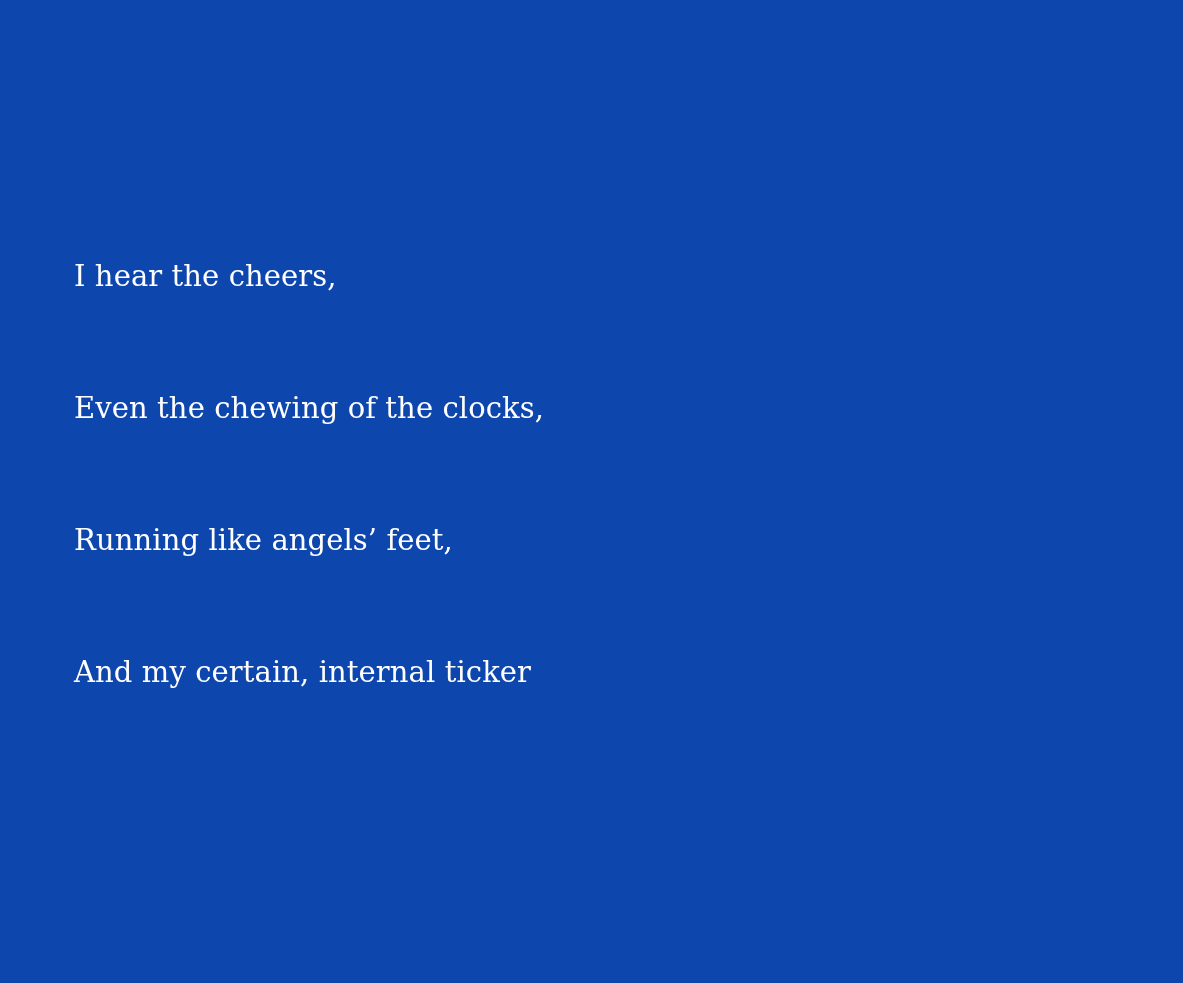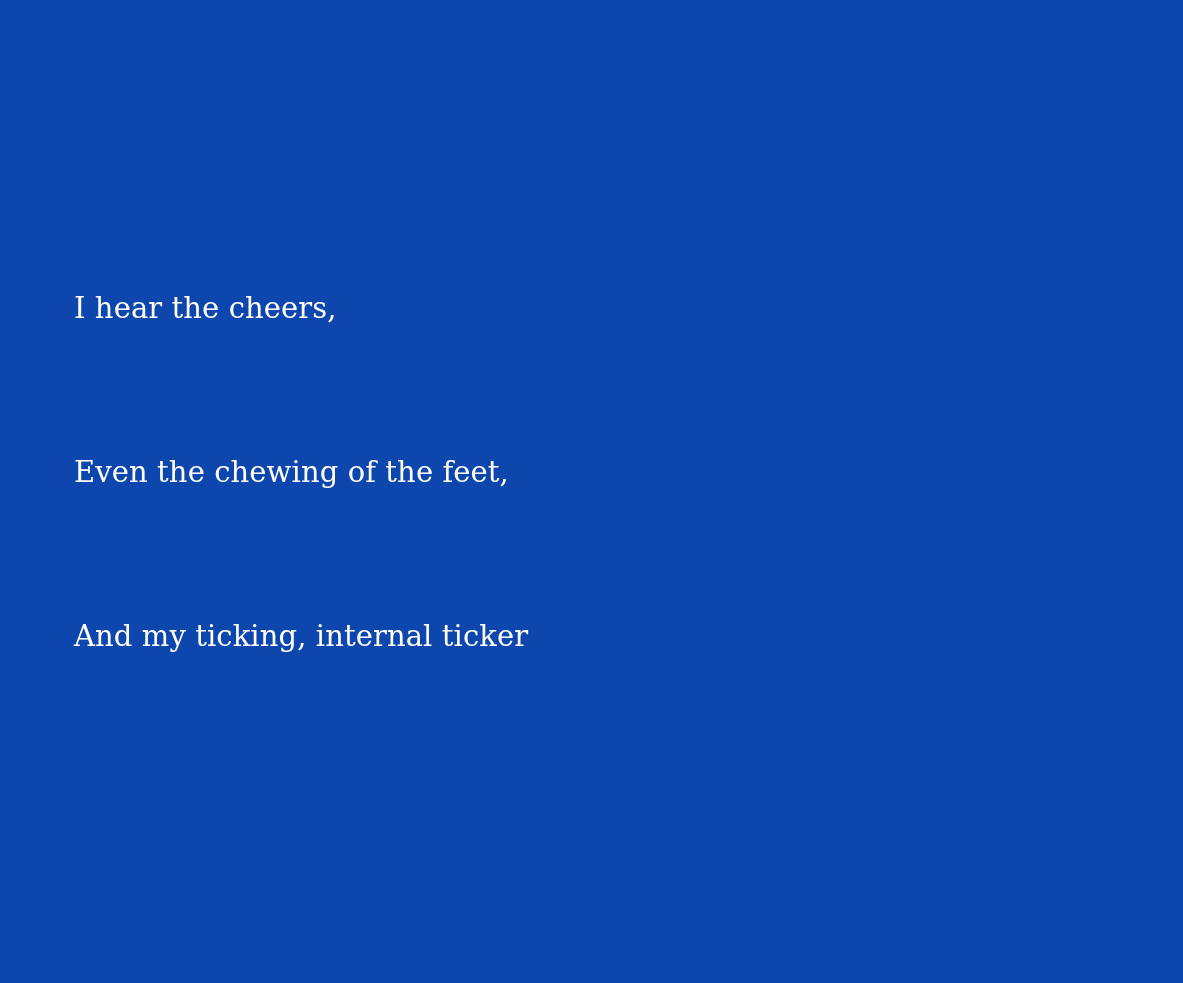--- a/index.html
+++ b/index.html
@@ -28,33 +28,33 @@
     font-weight: 400;
     letter-spacing: 0.1px;
     white-space: pre-wrap;
   }
   .stanza {
     margin: 0 0 0 0;
   }
   .line {
     display: block;
     white-space: pre;
-    margin-top: 32px;
   }
 </style>
 </head>
 <body>
 
 <div class="page">
   <div class="poem">
 
     <div class="stanza">
       <span class="line">I hear the cheers,</span>
-      <span class="line">Even the chewing of the feet,</span>
-      <span class="line">And my ticking, internal ticker</span>
+      <span class="line">Even the chewing of the clocks,</span>
+      <span class="line">Running like angels’ feet,</span>
+      <span class="line">And my certain, internal ticker</span>
       
       
       
       
       
       
     </div>
 
     
 

